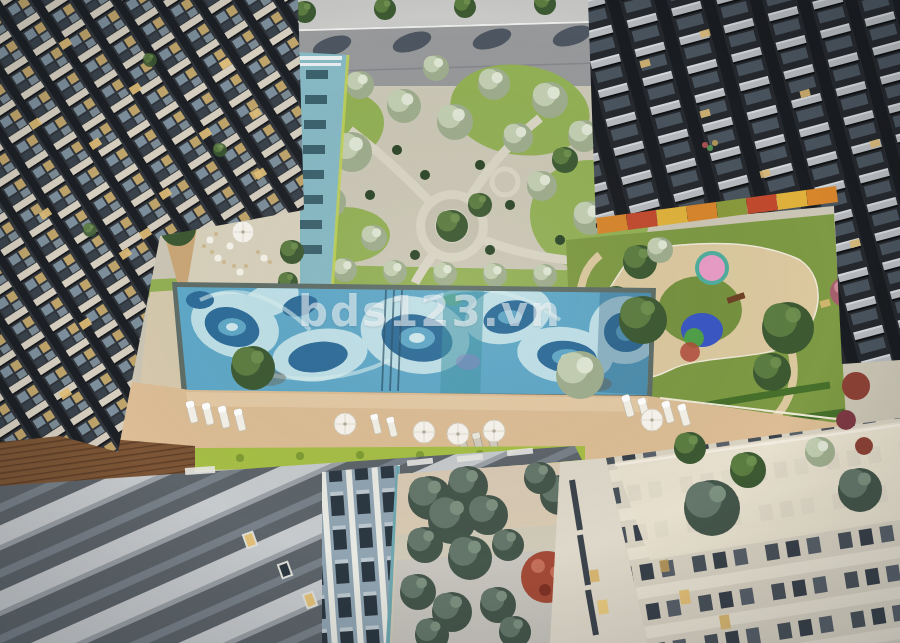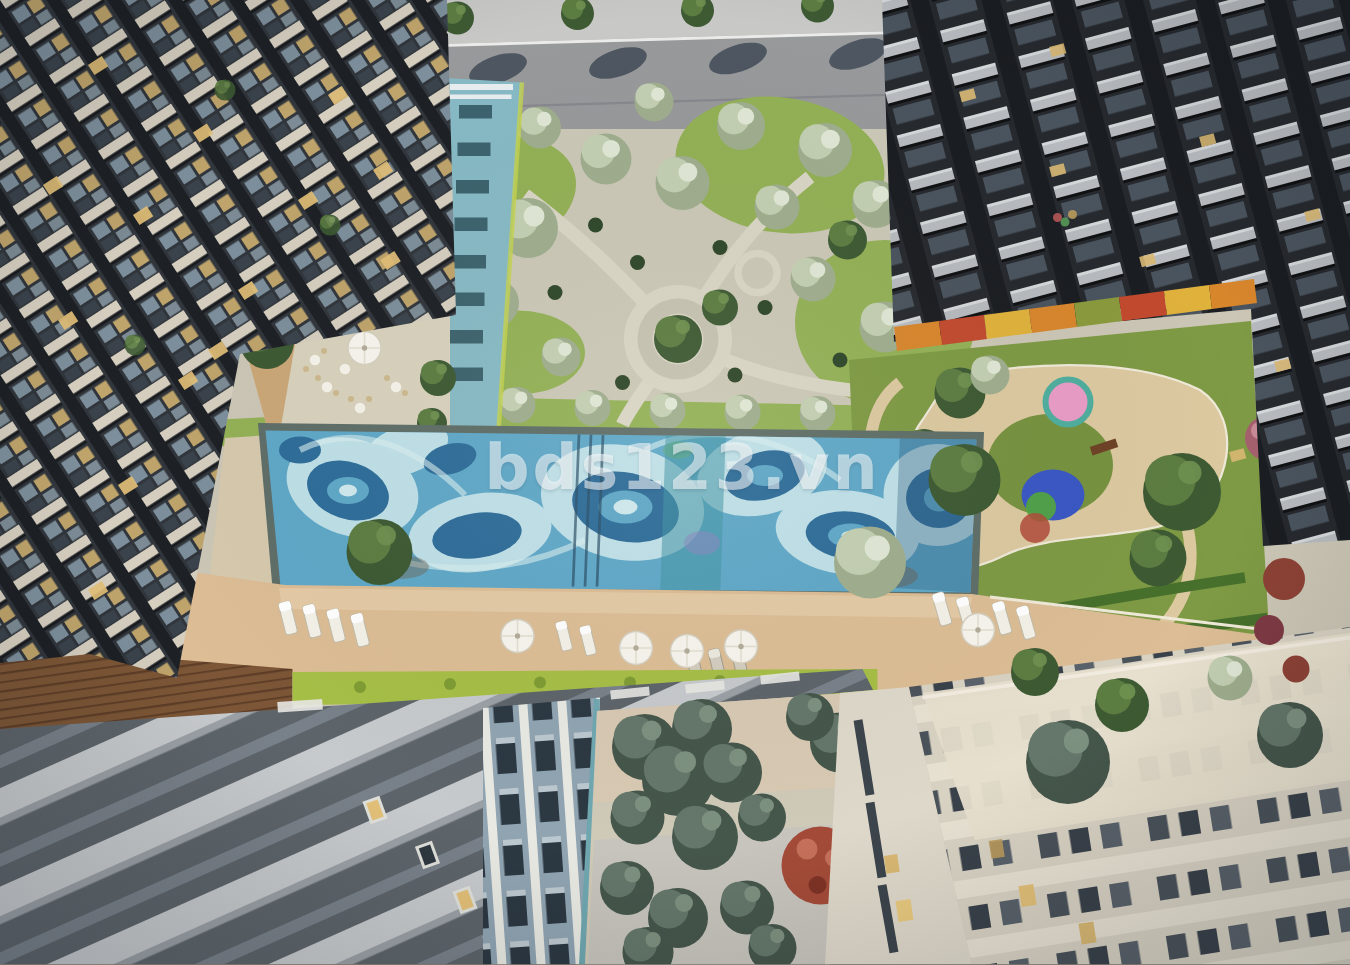--- a/index.html
+++ b/index.html
@@ -2,21 +2,21 @@
 <html style="--road: #98999b; --sidewalk: #c8c8c6; --paving: #cbc6b5; --grass: #93b156; --hedge: #a6bf46; --lawn: #7e9a44; --pool_base: #5fa8c8; --pool_dark: #2e6d9a; --pool_pale: #bfe0e8; --pool_teal: #3f94a4; --pool_rim: #5f6e68; --deck: #dcbd95; --deck_light: #e6cda9; --wood: #7c5636; --tower_dark: #31363c; --slab_cream: #d6cfc0; --slab_light: #b7bbbf; --window_warm: #e3c078; --glass: #7d8f9c; --teal_building: #87bac5; --blue_building: #90a4b2; --beige_building: #ded8ca; --tree_dark: #3d5a33; --tree_green: #5c7d42; --tree_sage: #9fae8e; --tree_red: #a34b38; --play_pink: #e89cc5; --play_blue: #3a57c4; --awning_orange: #d8862c; --awning_red: #c24a2e; --awning_yellow: #e0b23c; --watermark: rgba(255,255,255,0.55); --watermark_soft: rgba(255,255,255,0.5);"><head>
 <meta charset="utf-8">
 <style>
   html,body{margin:0;padding:0;background:#222;}
   .stage{
     position:relative;width:900px;height:643px;overflow:hidden;
     background:#cbc6b5;font-family:"DejaVu Sans",sans-serif;
   }
   .stage svg{position:absolute;left:0;top:0;}
   .watermark{
-    position:absolute;left:455px;top:312px;transform:translate(-50%,-50%);
+    position:absolute;left:430px;top:312px;transform:translate(-50%,-50%);
     text-align:center;pointer-events:none;white-space:nowrap;
     color:var(--watermark,rgba(255,255,255,.55));
     text-shadow:0 1px 2px rgba(40,70,90,.15);
   }
   .wm-brand{font-size:42px;font-weight:bold;letter-spacing:2px;line-height:1;}
   .wm-tagline{font-size:16px;letter-spacing:2.5px;margin-top:5px;color:var(--watermark_soft,rgba(255,255,255,.5));}
 </style>
 </head>
 <body>
 

